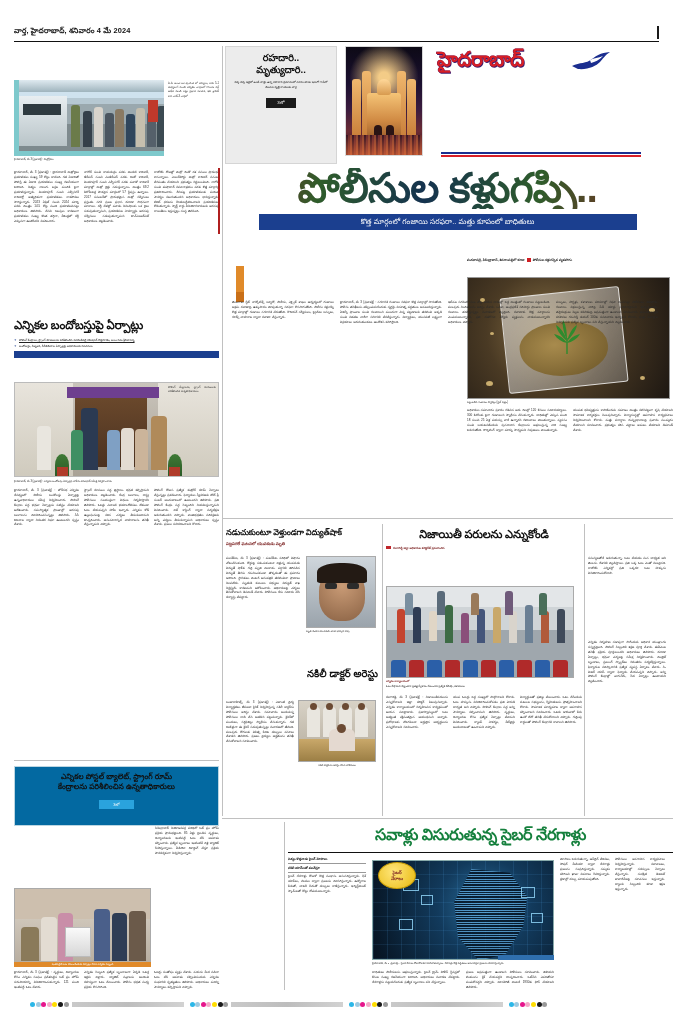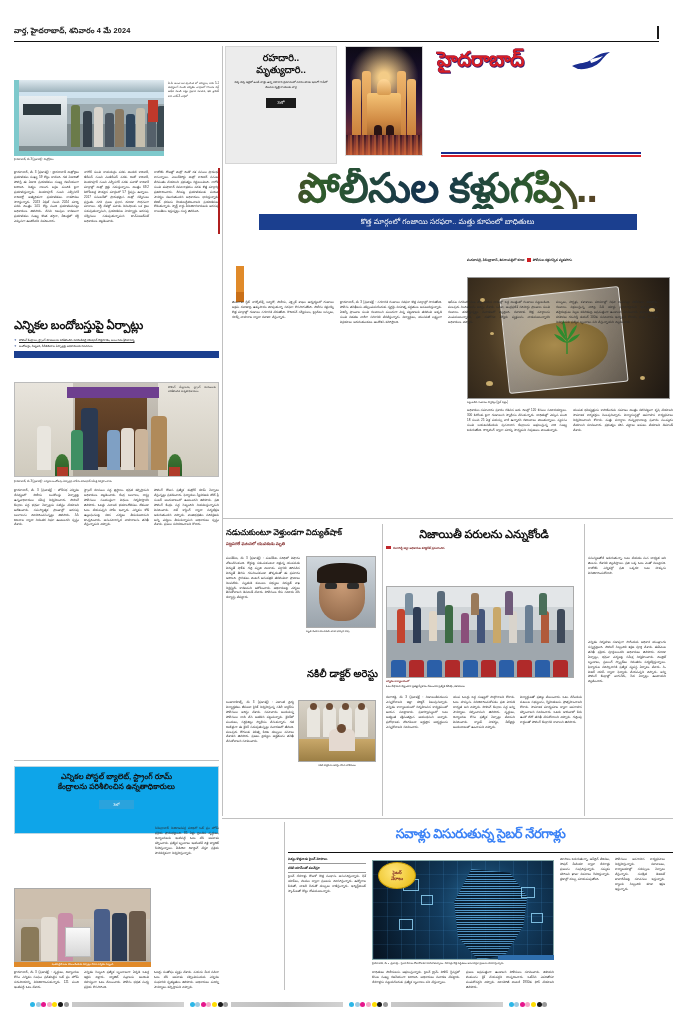--- a/index.html
+++ b/index.html
@@ -201,22 +201,22 @@
   }
   .ap-seat { position:absolute; bottom:0; width:15px; height:17px; border-radius:3px 3px 0 0; }
   .ap-person { position:absolute; width:8px; border-radius:3px 3px 0 0; }
   .aud-cap1 { position:absolute; left:386px; top:680px; font-size:2.6px; font-weight:700; color:#7a1f1f; }
   .aud-cap2 { position:absolute; left:386px; top:685px; width:188px; font-size:2.6px; color:#222; }
   .nij-cols { position:absolute; left:386px; top:695px; width:196px; display:flex; gap:5px; }
   .nij-cols > div { width:62px; }
 
   
   .pbbox {
-    position:absolute; left:14px; top:766px; width:205px; height:68px;
-    background:#0ea5e9; border:0.6px solid #bcd6e2; text-align:center; padding-top:5px;
+    position:absolute; left:14px; top:766px; width:205px; height:60px;
+    background:#0369a1; border:0.6px solid #bcd6e2; text-align:center; padding-top:5px;
   }
   .pbbox h3 { font-size:7.6px; font-weight:700; color:#111; line-height:1.3; }
   .pbbox .pgref { display:inline-block; margin-top:3.5px; background:#2aa3dd; color:#fff; font-size:4px; padding:1.6px 14px; }
 
   .vfh { position:absolute; left:14px; top:826px; width:205px; }
   .vfh h2 { font-size:11.4px; font-weight:700; color:#111; text-align:center; letter-spacing:-0.2px; }
   .vfh .k1 { font-size:3.4px; font-weight:700; color:#7a1f1f; text-align:center; margin-top:2px; }
   .vfh .k2 { font-size:3.6px; font-weight:700; color:#111; text-align:center; margin-top:1.5px; border-bottom:0.6px solid #999; padding-bottom:1.5px;}
   .vfh-photo {
     position:absolute; left:14px; top:888px; width:137px; height:78px;
@@ -224,21 +224,21 @@
   }
   .vp-p { position:absolute; bottom:4px; border-radius:4px 4px 0 0; }
   .vp-box { position:absolute; left:50px; bottom:8px; width:26px; height:30px; background:linear-gradient(#fafafa,#d7d7d7); border:0.5px solid #bbb; }
   .vfh-capbar { position:absolute; left:14px; top:962px; width:137px; background:#e08a2a; color:#fff; font-size:2.5px; text-align:center; padding:1.2px 0; }
   .vfh-side { position:absolute; left:155px; top:826px; width:64px; }
   .vfh-bottom { position:absolute; left:14px; top:970px; width:205px; display:flex; gap:5px; }
   .vfh-bottom > div { width:66px; }
 
   
   .cyber { position:absolute; left:288px; top:826px; width:385px; }
-  .cyber h2 { font-size:13px; font-weight:700; color:#3b82f6; text-align:center; letter-spacing:-0.45px; }
+  .cyber h2 { font-size:16px; font-weight:700; color:#15803d; text-align:center; letter-spacing:-0.45px; }
   .cyber-rule { position:absolute; left:288px; top:852px; width:385px; height:0.6px; background:#111; }
   .cy-left { position:absolute; left:288px; top:857px; width:78px; }
   .cy-left .h { font-size:3.2px; font-weight:700; color:#111; border-bottom:0.6px solid #999; padding-bottom:1px; margin-bottom:1.5px;}
   .cyber-photo {
     position:absolute; left:372px; top:860px; width:182px; height:100px;
     background:radial-gradient(circle at 62% 46%, #2a6f9e 0%, #123a5c 38%, #06121f 100%);
     overflow:hidden; border:0.5px solid #8aa;
   }
   .cy-face { position:absolute; left:62px; top:8px; width:96px; height:92px;
     background:repeating-linear-gradient(180deg, rgba(120,200,255,.55) 0 1px, rgba(5,20,35,.85) 1px 2.4px);

